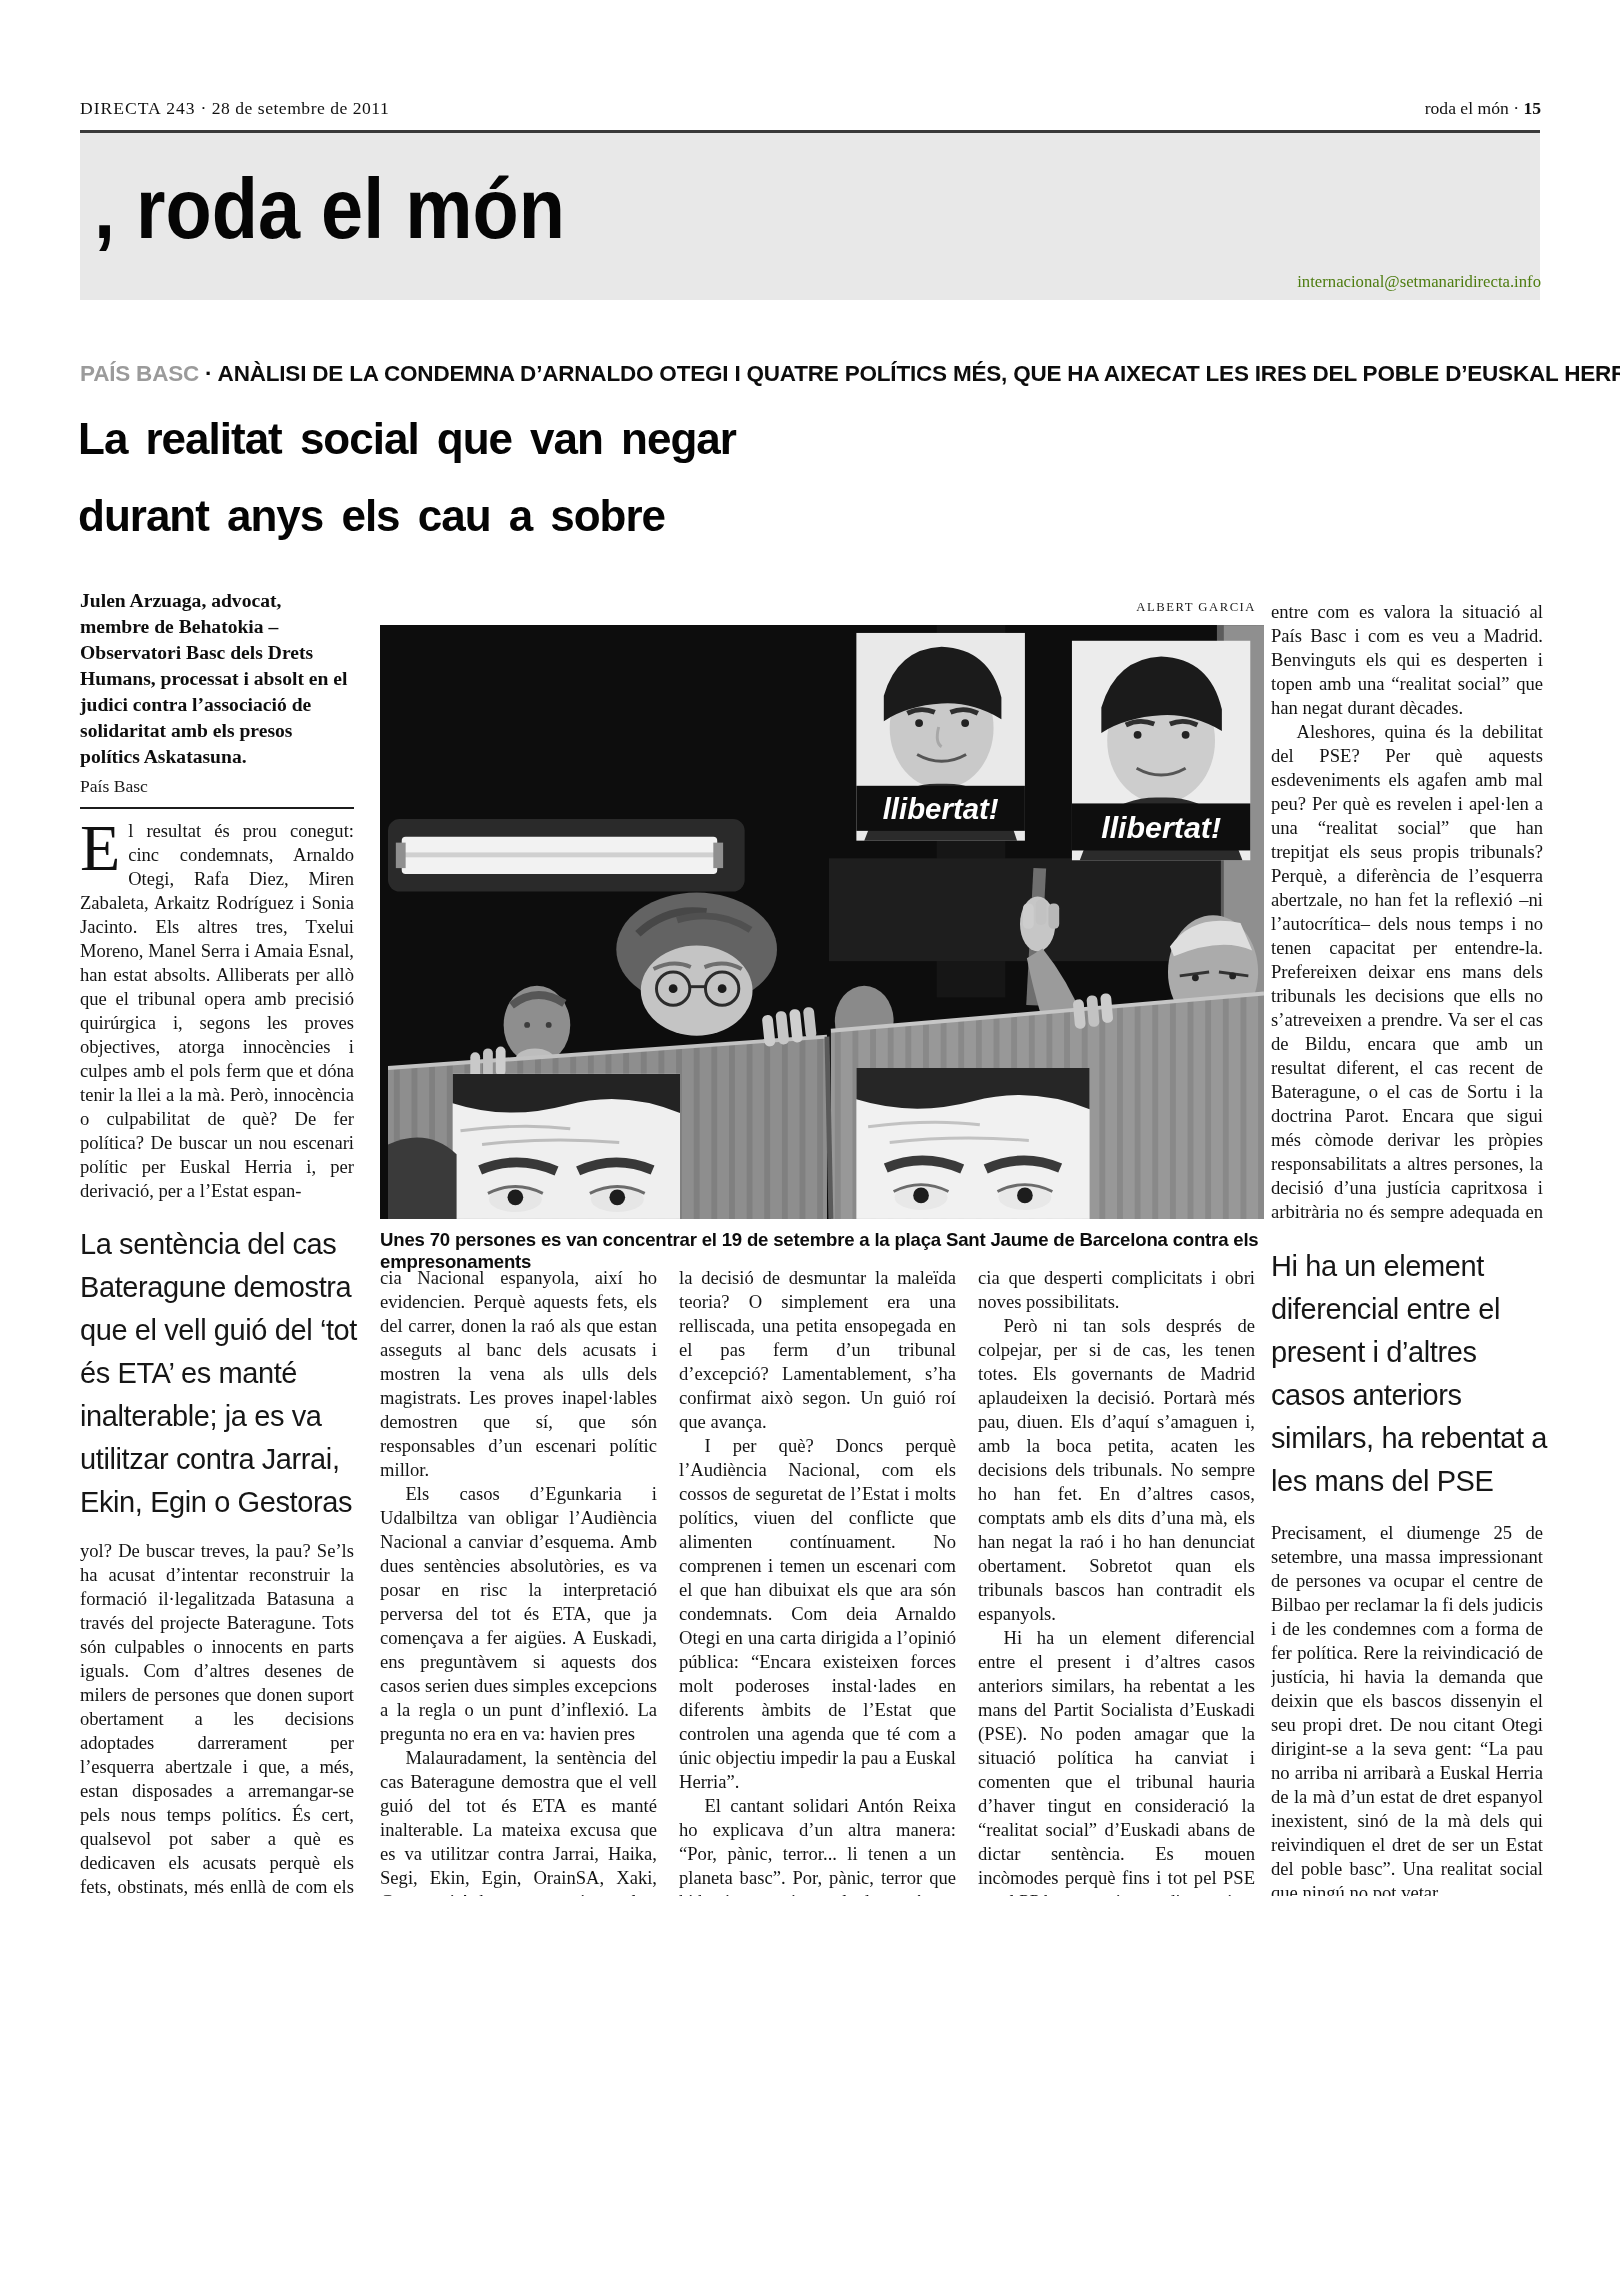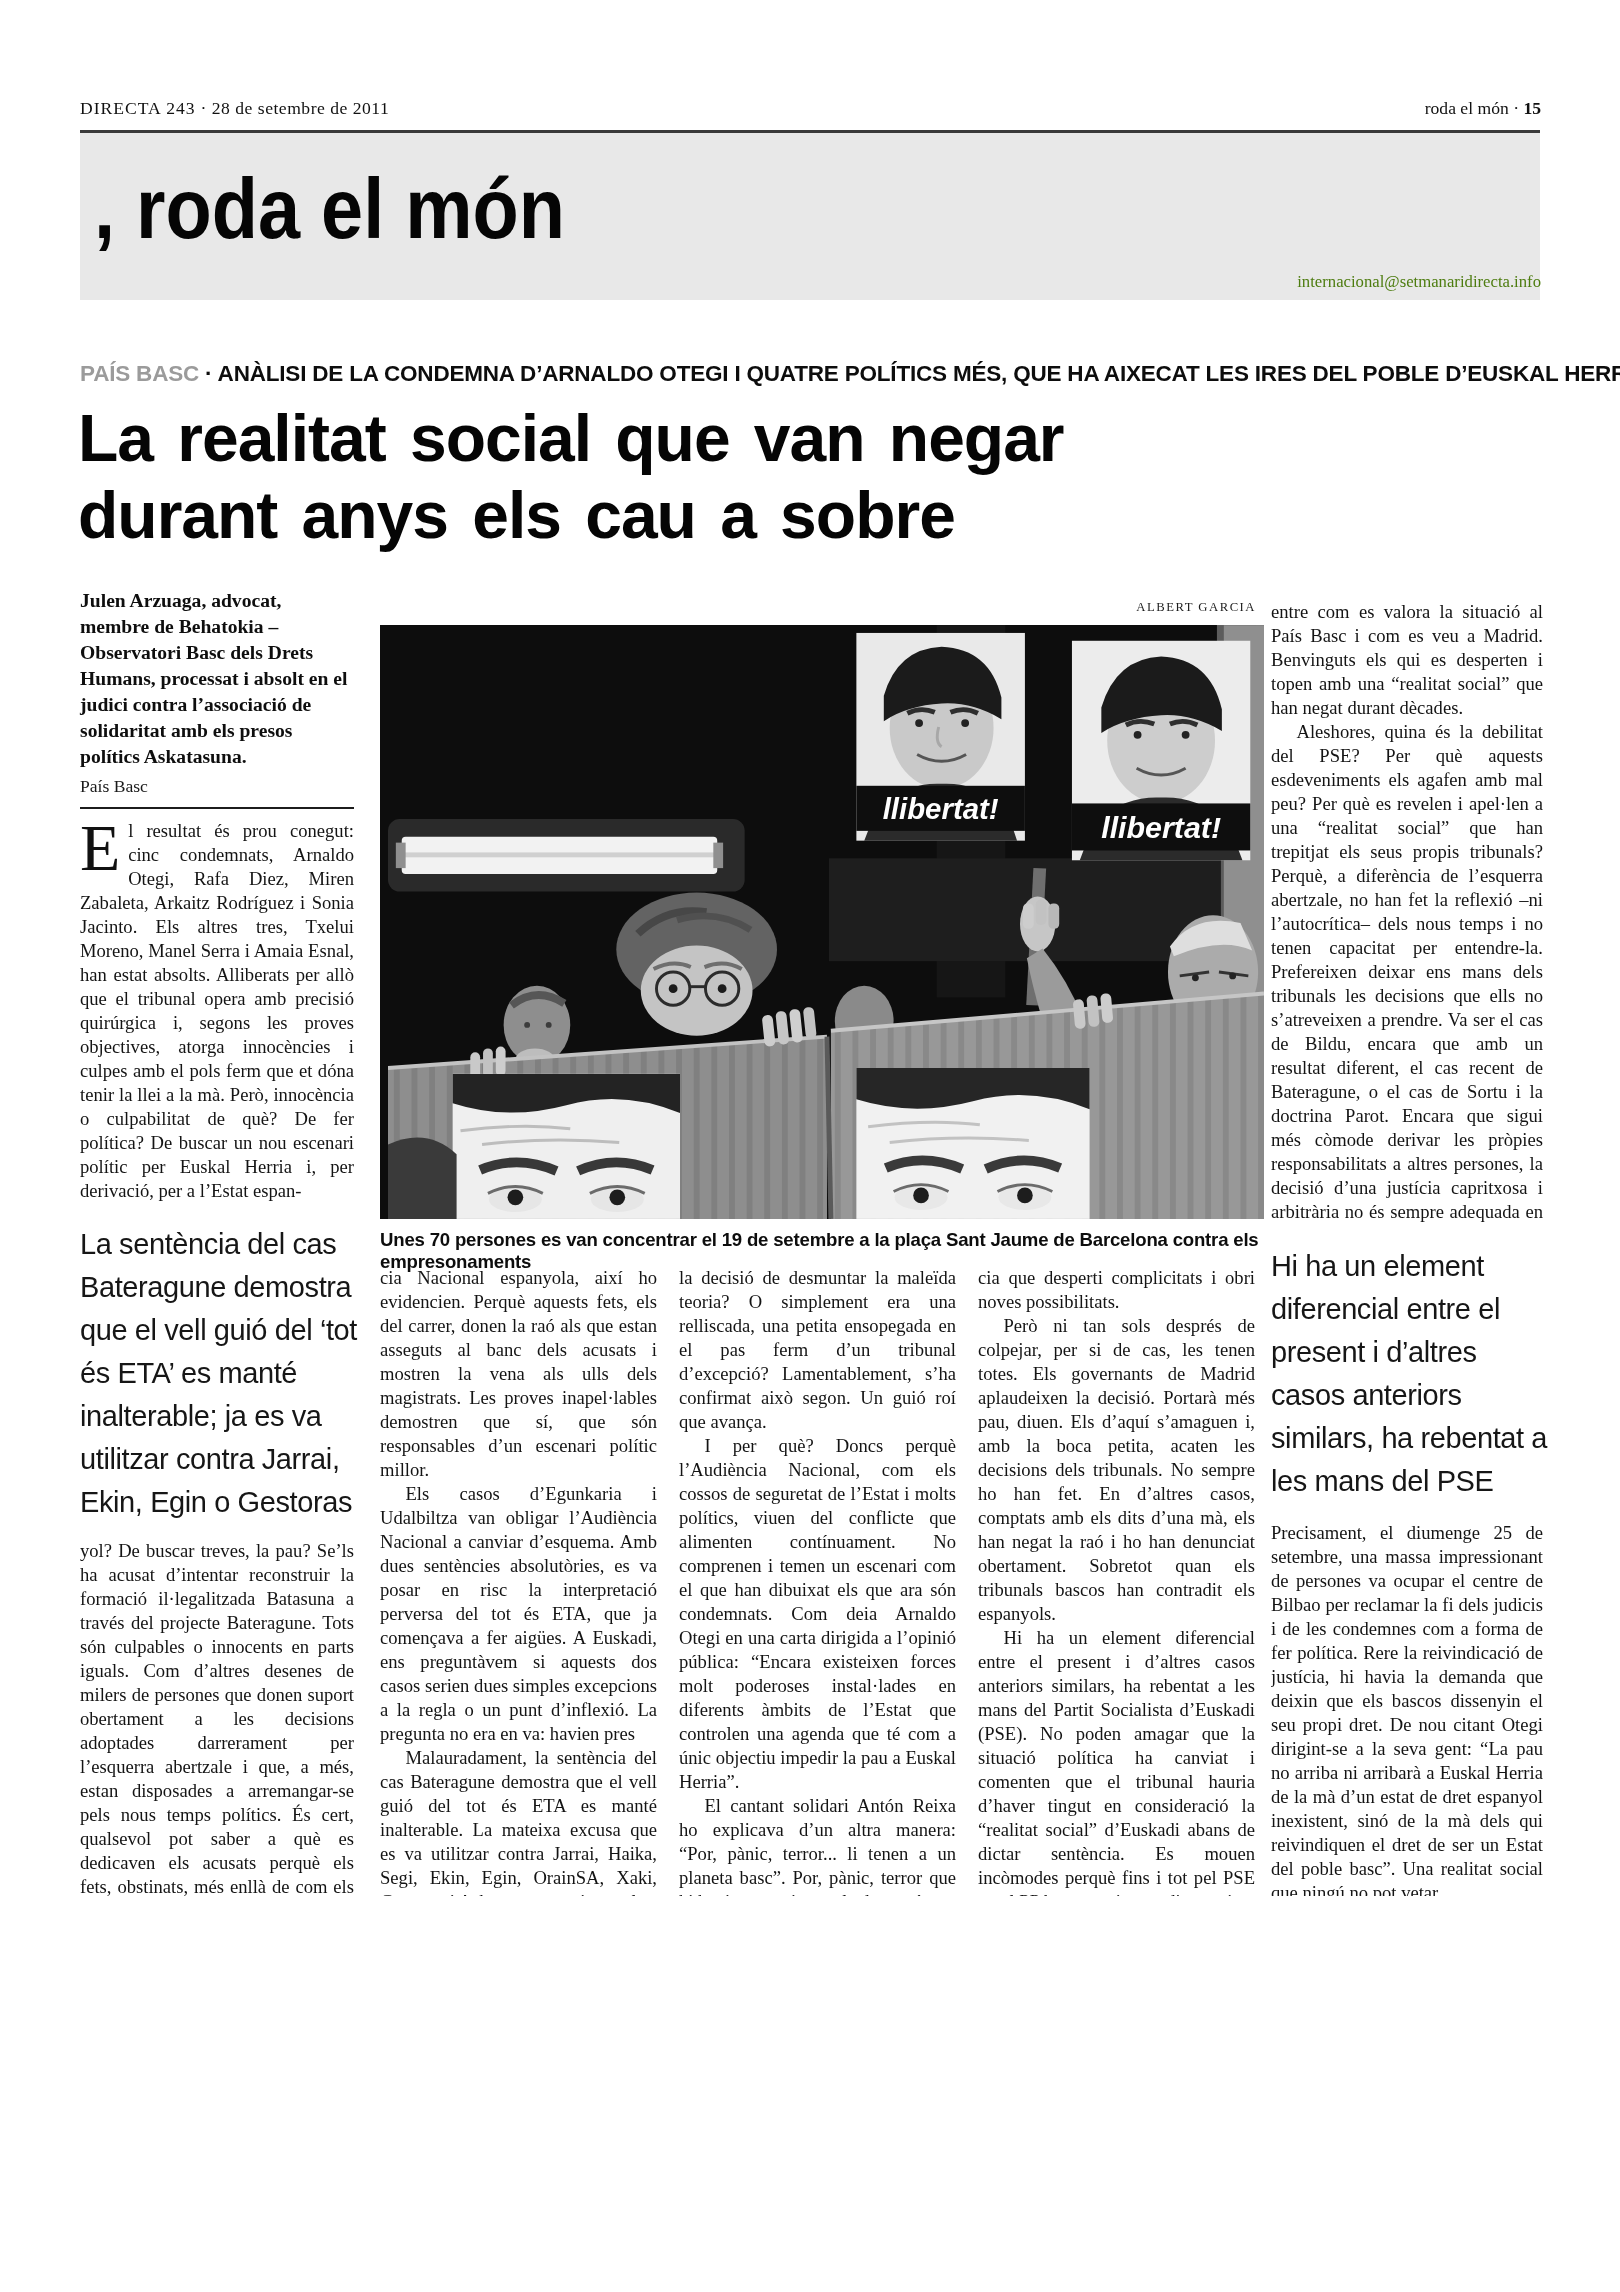--- a/index.html
+++ b/index.html
@@ -22,21 +22,21 @@
                 font-size:86px; letter-spacing:0; color:#050505; transform:scaleX(.88);
                 transform-origin:0 50%; white-space:nowrap; }
   .band-email { right:79px; top:272px; font:16.7px "Liberation Serif",serif; color:#4d7c0f; }
 
   
   .kicker { left:80px; top:361px; font-family:"Liberation Sans",sans-serif; font-weight:bold;
             font-size:22.5px; letter-spacing:-0.2px; white-space:nowrap; }
   .kicker .tag { color:#9b9b9b; }
   .kicker .ktext { color:#0d0d0d; }
   .headline { left:78px; top:400px; width:1431px; font-family:"Liberation Sans",sans-serif;
-              font-weight:bold; font-size:66px; line-height:77px; letter-spacing:-1px;
+              font-weight:bold; font-size:44px; line-height:77px; letter-spacing:-1px;
               word-spacing:6.9px; color:#050505; white-space:pre-line; }
 
   
   .serifcol { font:18.6px/24px "Liberation Serif",serif; text-align:justify; color:#141414; }
   .serifcol p { margin:0; }
   .serifcol p + p { text-indent:25.5px; }
   .dropcap::first-letter { float:left; font-size:66px; line-height:52px; padding:2.9px 7.8px 0 0; color:#111; }
 
   .byline-box { left:80px; top:588px; width:274px; }
   .byline { font:bold 19.6px/26px "Liberation Serif",serif; color:#0e0e0e; text-align:left; }

